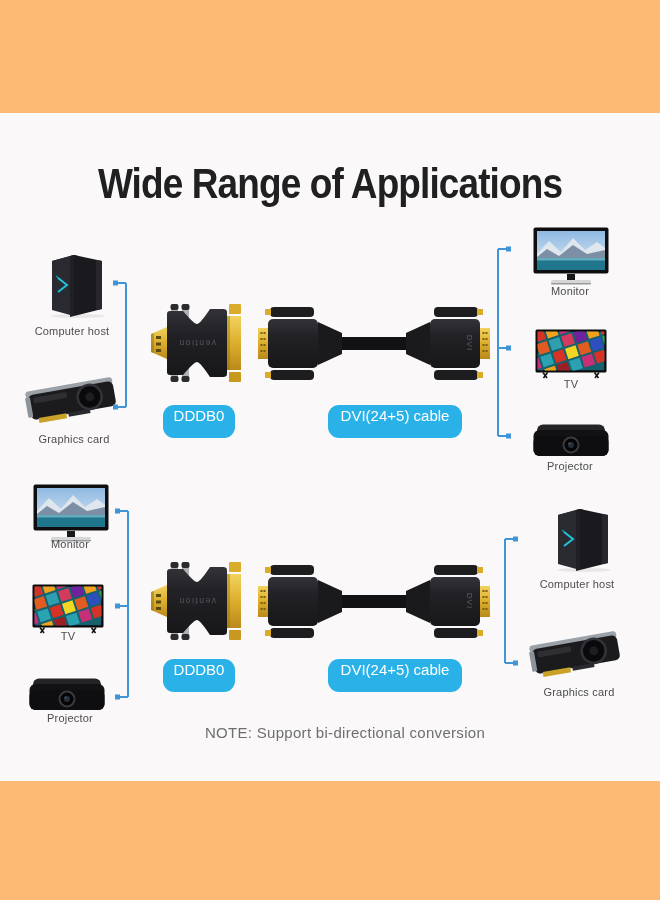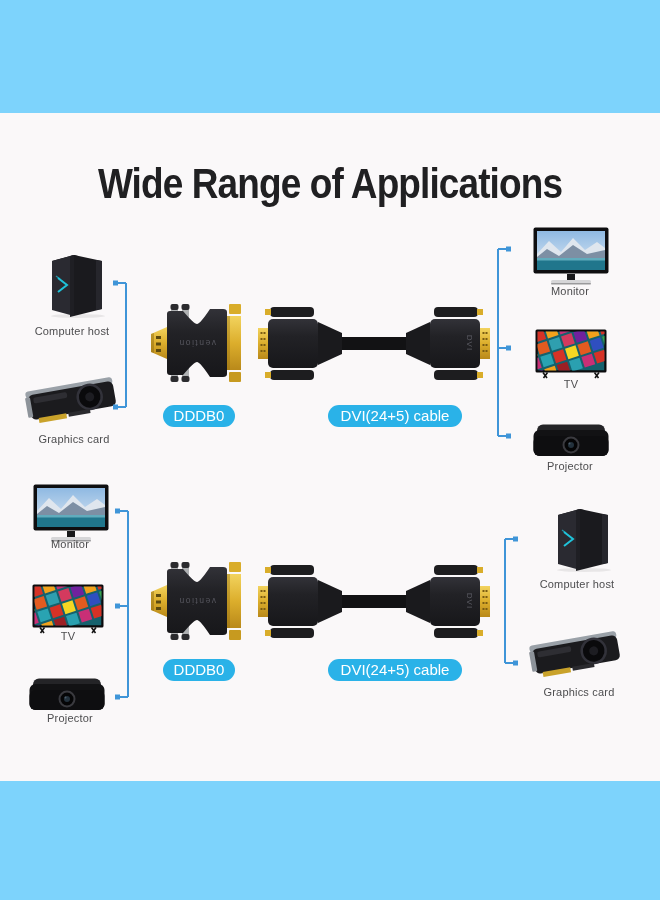--- a/index.html
+++ b/index.html
@@ -1,24 +1,24 @@
 <!DOCTYPE html>
 <html style="--bg: #faf8f9; --badge: #2ab2e8; --line: #3f95d8;"><head>
 <meta charset="utf-8">
 <style>
   :root{ --bg:#faf8f9; --badge:#2ab2e8; --line:#3f95d8; }
   html,body{margin:0;padding:0;}
   body{font-family:"Liberation Sans", sans-serif; background:#ffffff;}
-  .canvas{position:relative;width:660px;height:900px;background:#7dd3fc;overflow:hidden;}
+  .canvas{position:relative;width:660px;height:900px;background:#fdba74;overflow:hidden;}
   .stage{position:absolute;left:0;top:113px;width:660px;height:668px;background:var(--bg);}
   .title{position:absolute;left:0;right:0;top:160px;margin:0;text-align:center;
          font-size:42px;font-weight:bold;color:#202022;letter-spacing:-1px;
          transform:scaleX(.88);transform-origin:center;}
   .label{position:absolute;width:120px;font-size:11px;color:#4d4d4f;text-align:center;letter-spacing:.2px;}
-  .badge{position:absolute;height:22px;border-radius:11px;background:var(--badge);
+  .badge{position:absolute;height:33px;border-radius:11px;background:var(--badge);
          color:#fff;font-size:15px;line-height:22px;text-align:center;}
   .note{position:absolute;left:30px;right:0;top:724px;text-align:center;
         font-size:15px;color:#6e6e70;letter-spacing:.3px;}
   .art{position:absolute;}
   .bracket{position:absolute;overflow:visible;}
   .bracket line{stroke:var(--line);stroke-width:2;}
   .bracket rect{fill:var(--line);}
   .defs{position:absolute;width:0;height:0;}
 </style>
 </head>
@@ -285,13 +285,14 @@
 
   <svg class="art" style="left:546px;top:506px" width="68" height="66">
       <use href="#sym-host"></use>
     </svg>
   <div class="label" style="left:517px;top:578px">Computer host</div>
   <svg class="art" style="left:528px;top:624px" width="96" height="60">
       <use href="#sym-gpu"></use>
     </svg>
   <div class="label" style="left:519px;top:686px">Graphics card</div>
 
+  <div class="note">NOTE: Support bi-directional conversion</div>
 </div>
 
 </body></html>

